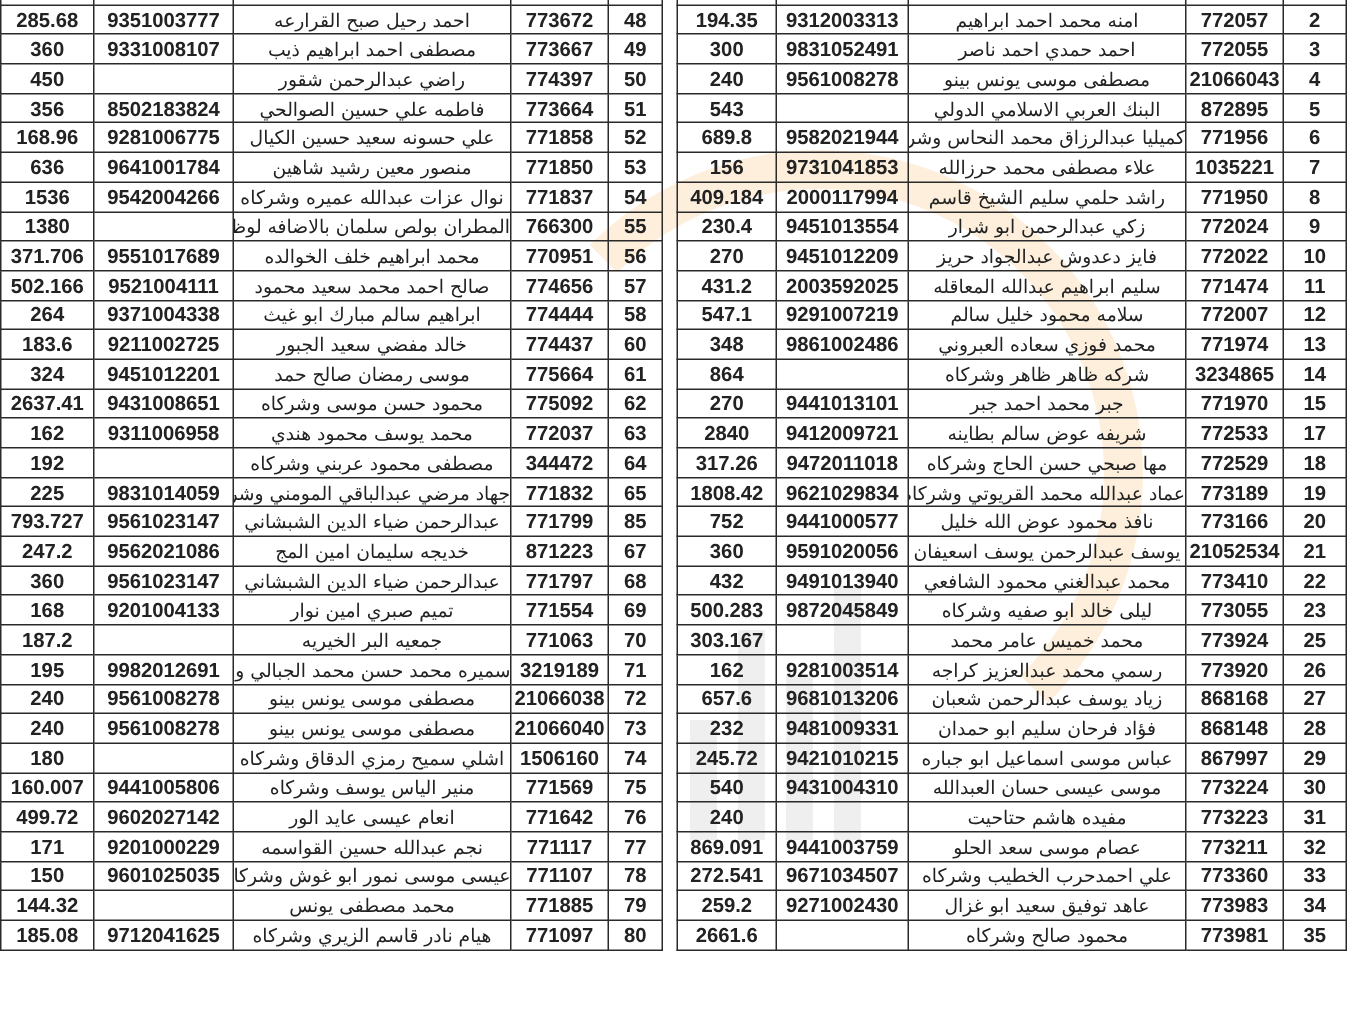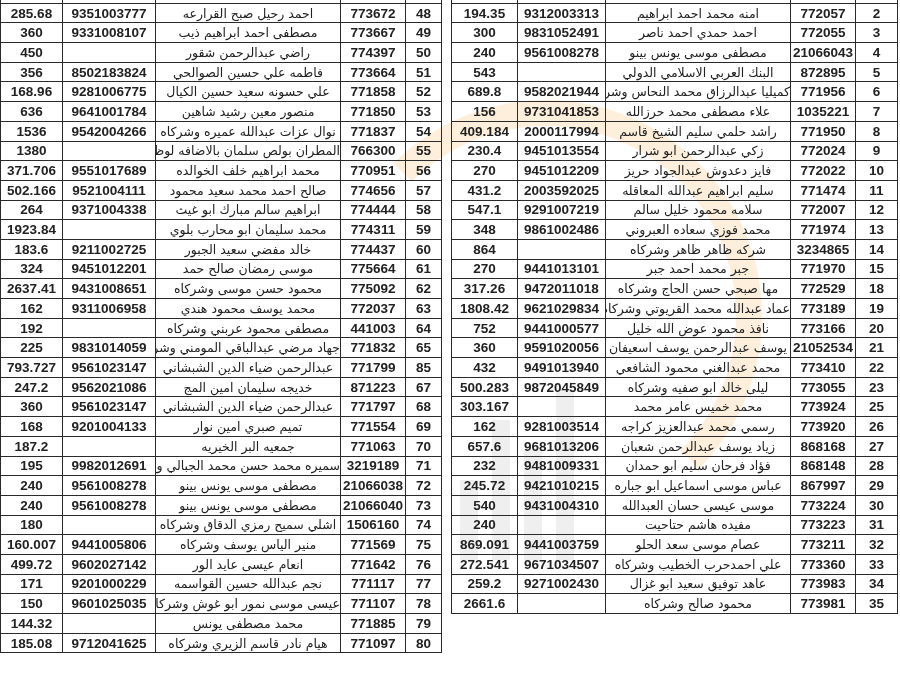--- a/index.html
+++ b/index.html
@@ -149,27 +149,20 @@
           <td>57</td>
         </tr>
         <tr>
           <td>264</td>
           <td>9371004338</td>
           <td class="name">ابراهيم سالم مبارك ابو غيث</td>
           <td>774444</td>
           <td>58</td>
         </tr>
         <tr>
-          <td>1923.84</td>
-          <td></td>
-          <td class="name">محمد سليمان ابو محارب بلوي</td>
-          <td>774311</td>
-          <td>59</td>
-        </tr>
-        <tr>
           <td>183.6</td>
           <td>9211002725</td>
           <td class="name">خالد مفضي سعيد الجبور</td>
           <td>774437</td>
           <td>60</td>
         </tr>
         <tr>
           <td>324</td>
           <td>9451012201</td>
           <td class="name">موسى رمضان صالح حمد</td>
@@ -187,21 +180,21 @@
           <td>162</td>
           <td>9311006958</td>
           <td class="name">محمد يوسف محمود هندي</td>
           <td>772037</td>
           <td>63</td>
         </tr>
         <tr>
           <td>192</td>
           <td></td>
           <td class="name">مصطفى محمود عربني وشركاه</td>
-          <td>441003</td>
+          <td>344472</td>
           <td>64</td>
         </tr>
         <tr>
           <td>225</td>
           <td>9831014059</td>
           <td class="name">جهاد مرضي عبدالباقي المومني وشركاه</td>
           <td>771832</td>
           <td>65</td>
         </tr>
         <tr>
@@ -422,20 +415,27 @@
           <td>14</td>
         </tr>
         <tr>
           <td>270</td>
           <td>9441013101</td>
           <td class="name">جبر محمد احمد جبر</td>
           <td>771970</td>
           <td>15</td>
         </tr>
         <tr>
+          <td>2840</td>
+          <td>9412009721</td>
+          <td class="name">شريفه عوض سالم بطاينه</td>
+          <td>772533</td>
+          <td>17</td>
+        </tr>
+        <tr>
           <td>317.26</td>
           <td>9472011018</td>
           <td class="name">مها صبحي حسن الحاج وشركاه</td>
           <td>772529</td>
           <td>18</td>
         </tr>
         <tr>
           <td>1808.42</td>
           <td>9621029834</td>
           <td class="name">عماد عبدالله محمد القريوتي وشركاه</td>

